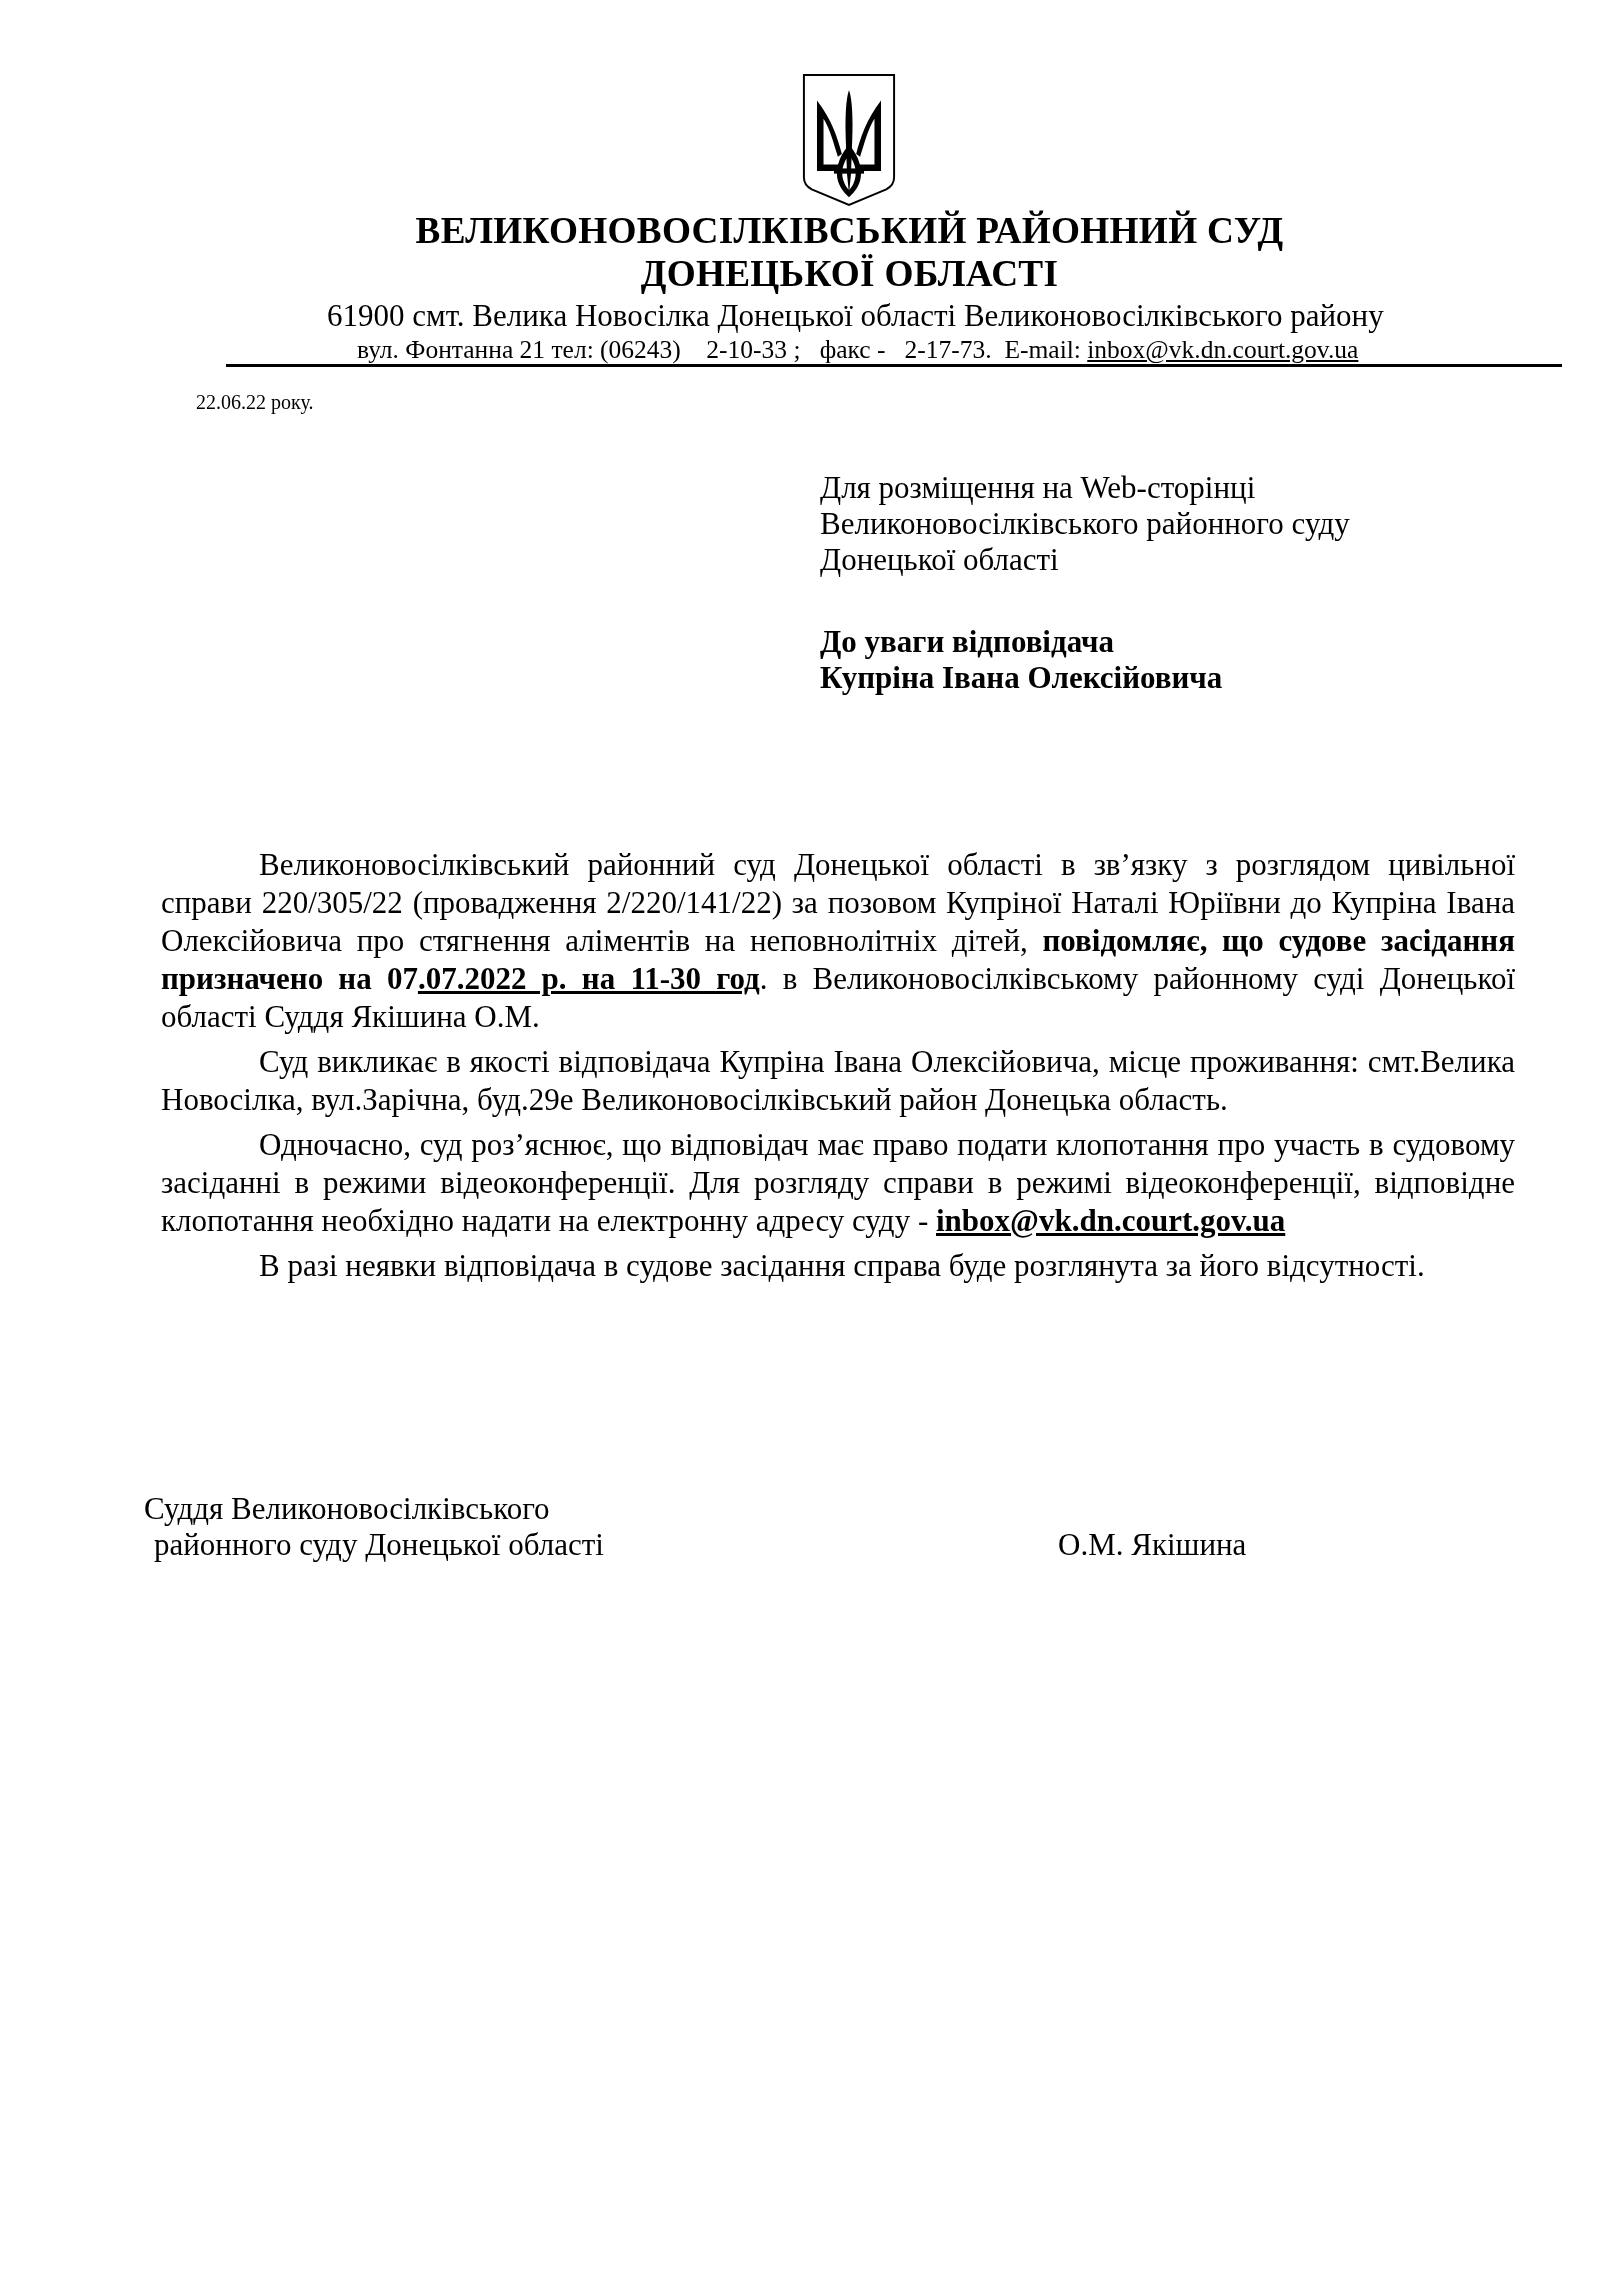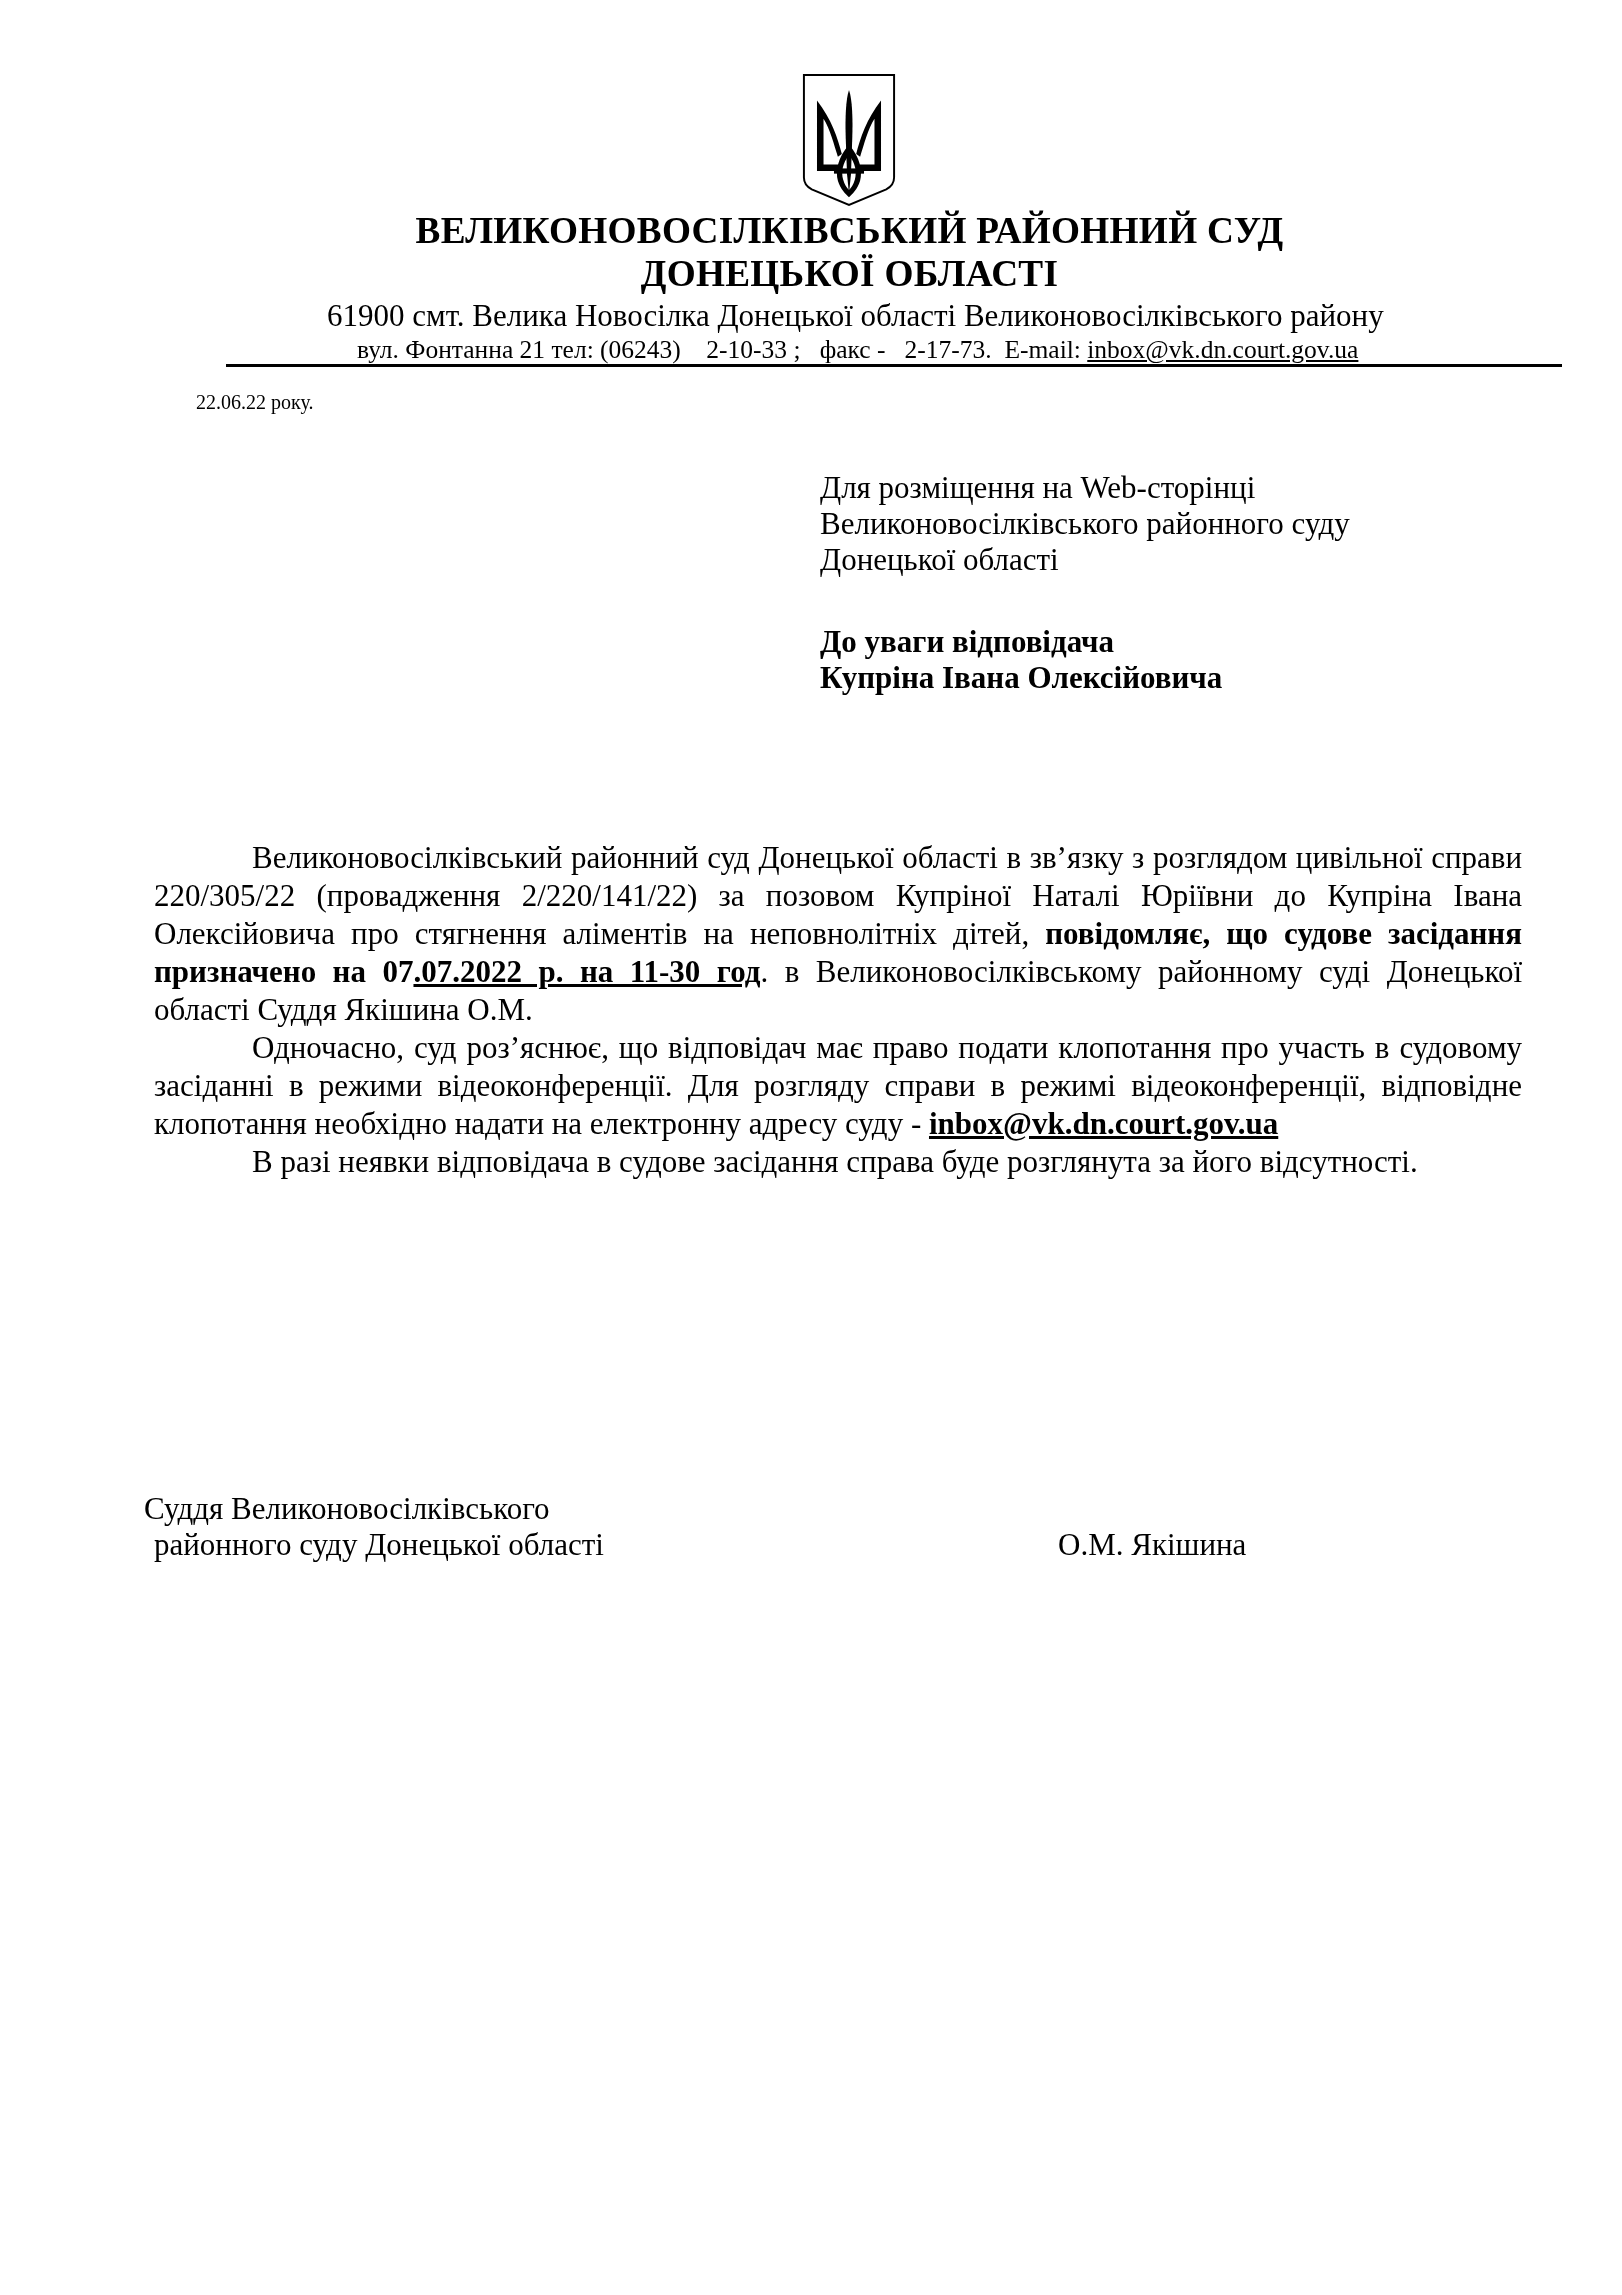--- a/index.html
+++ b/index.html
@@ -12,21 +12,21 @@
   #title1 { top:208px; left:38px; }
   #title2 { top:251px; left:38px; }
   #addr1 { left:327px; top:298px; font-size:31px; }
   #addr2 { left:357px; top:335px; font-size:25.5px;text-align:right; }
   #addr2 .email { text-decoration:underline; }
   #rule { position:absolute; left:226px; top:364px; width:1336px; height:3.3px; background:#000; }
   #date { left:196px; top:391px; font-size:20px; }
   .rb { position:absolute; left:820px; font-size:31px; white-space:nowrap; }
   .rb.b { font-weight:bold; }
   #body { position:absolute; left:154px; top:839px; width:1368px; font-size:31px; line-height:38px; text-align:justify; }
-  #body p { margin:0; text-indent:98px; }
+  #body p { margin:7px; text-indent:98px; }
   #body .u { text-decoration:underline; }
   #body .bold { font-weight:bold; }
   #sig1 { left:144px; top:1491px; font-size:31px; }
   #sig2 { left:154px; top:1527px; font-size:31px; }
   #signame { left:1058px; top:1527px; font-size:31px; }
 </style>
 </head>
 <body>
 
 <svg id="emblem" viewBox="0 0 150 205">
@@ -53,20 +53,21 @@
 <div id="date" class="abs">22.06.22 року.</div>
 
 <div class="rb" style="top:470px">Для розміщення на Web-сторінці</div>
 <div class="rb" style="top:506px">Великоновосілківського районного суду</div>
 <div class="rb" style="top:542px">Донецької області</div>
 <div class="rb b" style="top:624px">До уваги відповідача</div>
 <div class="rb b" style="top:660px">Купріна Івана Олексійовича</div>
 
 <div id="body">
   <p><span>Великоновосілківський районний суд Донецької області в зв’язку з розглядом цивільної справи 220/305/22 (провадження 2/220/141/22) за позовом Купріної Наталі Юріївни до Купріна Івана Олексійовича про стягнення аліментів на неповнолітніх дітей, </span><span class="bold">повідомляє, що судове засідання призначено на 07</span><span class="bold u">.07.2022  р. на 11-30 год</span><span>. в Великоновосілківському районному суді Донецької області Суддя Якішина О.М.</span></p>
+  <p>Суд викликає в якості відповідача Купріна Івана Олексійовича, місце проживання: смт.Велика Новосілка, вул.Зарічна, буд.29е Великоновосілківський район Донецька область.</p>
   <p><span>Одночасно, суд роз’яснює, що відповідач має право подати клопотання про участь в судовому засіданні в режими відеоконференції. Для розгляду справи в режимі відеоконференції, відповідне клопотання необхідно надати на електронну адресу суду - </span><span class="bold u">inbox@vk.dn.court.gov.ua</span></p>
   <p>В разі неявки відповідача в судове засідання справа буде розглянута за його відсутності.</p>
 </div>
 
 <div id="sig1" class="abs">Суддя Великоновосілківського</div>
 <div id="sig2" class="abs">районного суду Донецької області</div>
 <div id="signame" class="abs">О.М. Якішина</div>
 
 
 </body></html>

